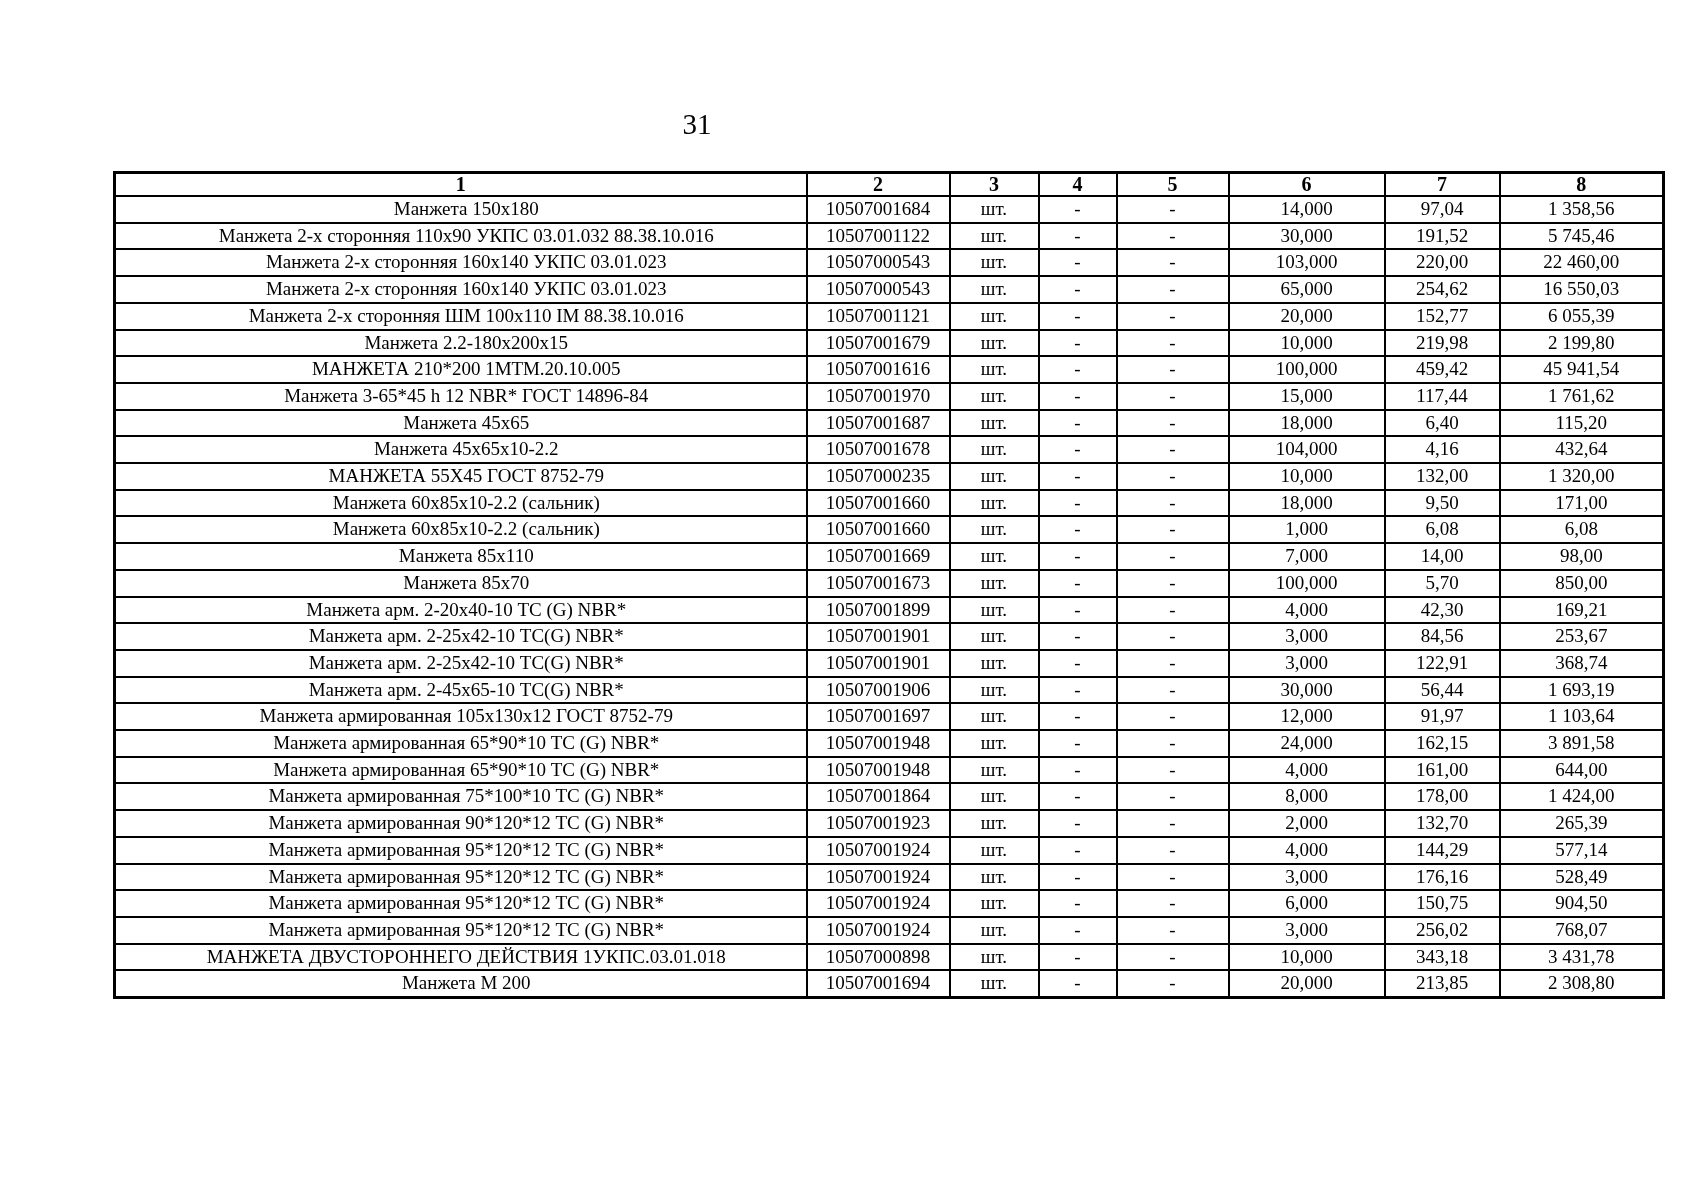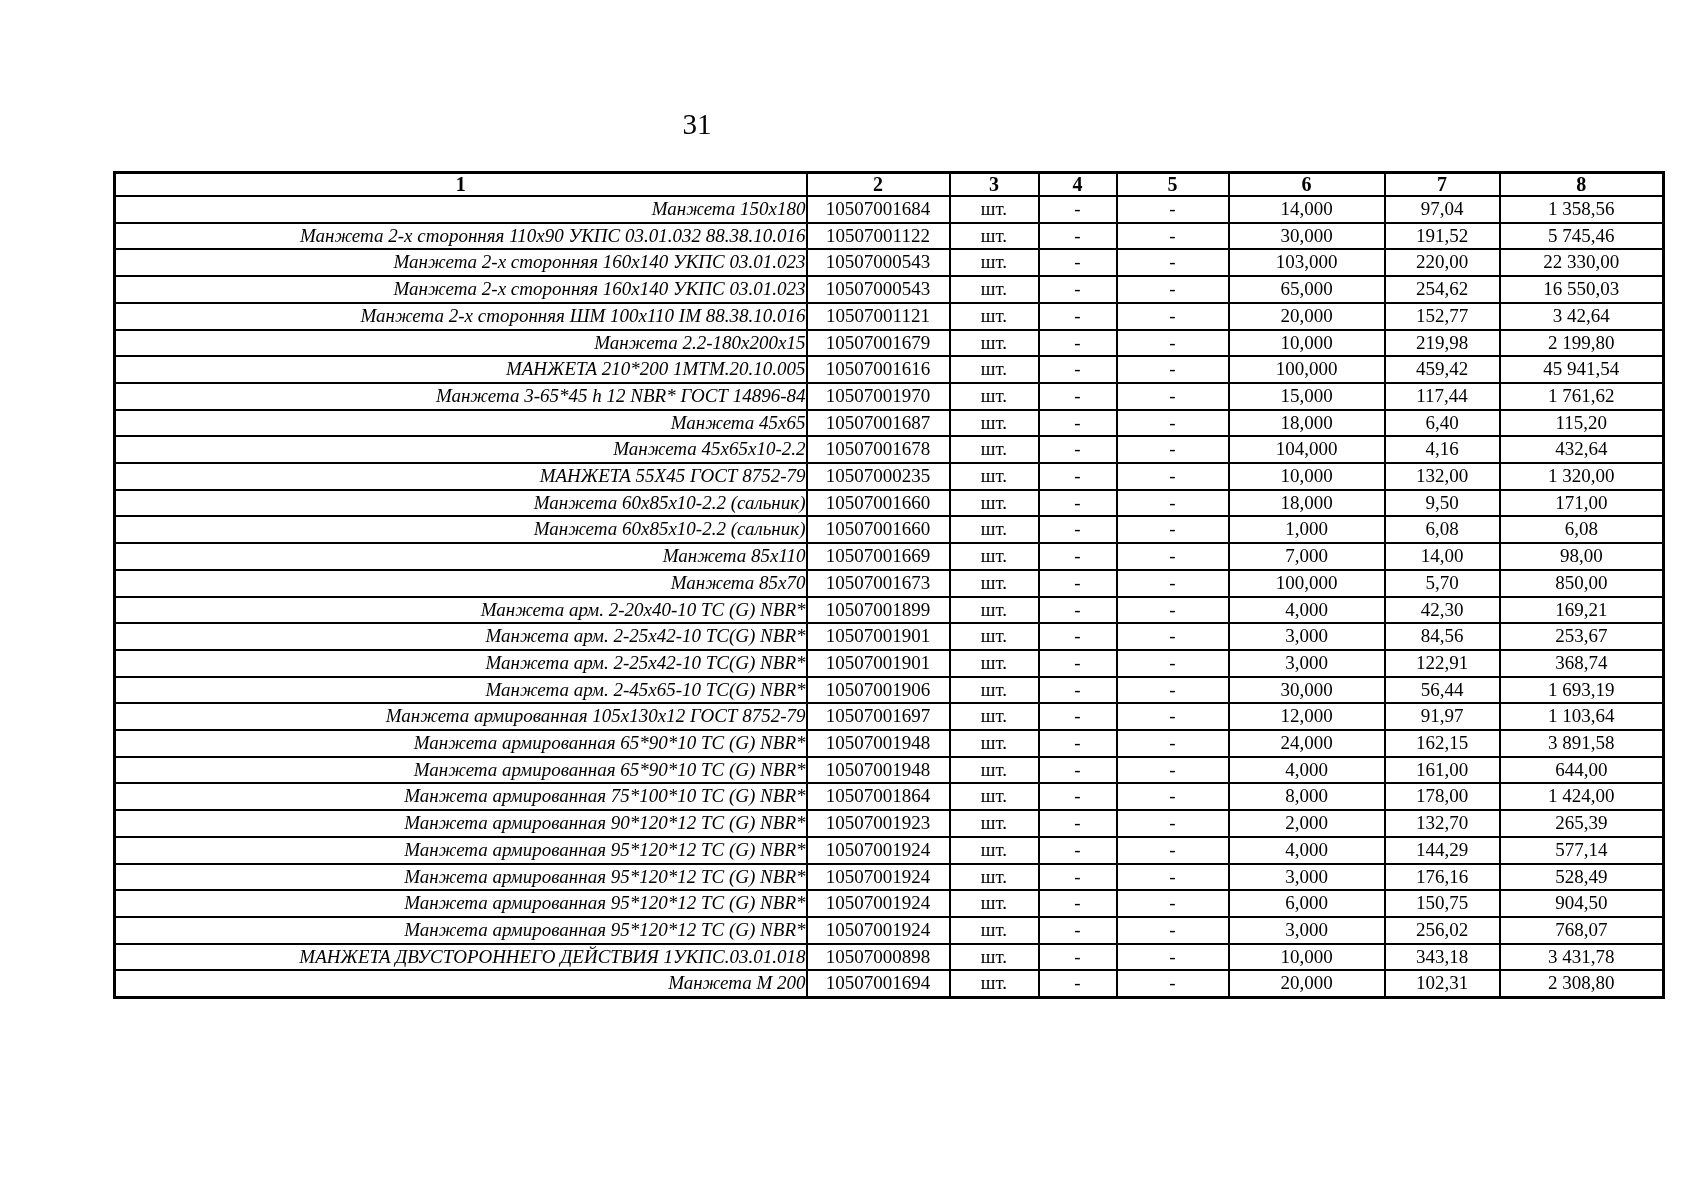--- a/index.html
+++ b/index.html
@@ -29,23 +29,22 @@
   }
   table.data-table th{
     font-size:20px;font-weight:bold;text-align:center;
     height:21px;line-height:21px;
   }
   table.data-table td{
     font-size:19px;text-align:center;
     height:24.7px;line-height:24.7px;
   }
   table.data-table td.c-name{
-    text-align:right;
+    text-align:center;
     padding-left:11px;
-    font-style:italic;
   }
 </style>
 </head>
 <body>
 
 <div class="page-number">31</div>
 
 <table class="data-table">
   <colgroup>
     <col style="width:692px">
@@ -91,41 +90,41 @@
         <td class="c-num">5 745,46</td>
       </tr>
       <tr>
         <td class="c-name">Манжета 2-х сторонняя 160х140 УКПС 03.01.023</td>
         <td class="c-num">10507000543</td>
         <td class="c-num">шт.</td>
         <td class="c-num">-</td>
         <td class="c-num">-</td>
         <td class="c-num">103,000</td>
         <td class="c-num">220,00</td>
-        <td class="c-num">22 330,00</td>
+        <td class="c-num">22 460,00</td>
       </tr>
       <tr>
         <td class="c-name">Манжета 2-х сторонняя 160х140 УКПС 03.01.023</td>
         <td class="c-num">10507000543</td>
         <td class="c-num">шт.</td>
         <td class="c-num">-</td>
         <td class="c-num">-</td>
         <td class="c-num">65,000</td>
         <td class="c-num">254,62</td>
         <td class="c-num">16 550,03</td>
       </tr>
       <tr>
         <td class="c-name">Манжета 2-х сторонняя ШМ 100х110 IM 88.38.10.016</td>
         <td class="c-num">10507001121</td>
         <td class="c-num">шт.</td>
         <td class="c-num">-</td>
         <td class="c-num">-</td>
         <td class="c-num">20,000</td>
         <td class="c-num">152,77</td>
-        <td class="c-num">3 42,64</td>
+        <td class="c-num">6 055,39</td>
       </tr>
       <tr>
         <td class="c-name">Манжета 2.2-180х200х15</td>
         <td class="c-num">10507001679</td>
         <td class="c-num">шт.</td>
         <td class="c-num">-</td>
         <td class="c-num">-</td>
         <td class="c-num">10,000</td>
         <td class="c-num">219,98</td>
         <td class="c-num">2 199,80</td>
@@ -360,17 +359,17 @@
         <td class="c-num">343,18</td>
         <td class="c-num">3 431,78</td>
       </tr>
       <tr>
         <td class="c-name">Манжета М 200</td>
         <td class="c-num">10507001694</td>
         <td class="c-num">шт.</td>
         <td class="c-num">-</td>
         <td class="c-num">-</td>
         <td class="c-num">20,000</td>
-        <td class="c-num">102,31</td>
+        <td class="c-num">213,85</td>
         <td class="c-num">2 308,80</td>
       </tr>
     </tbody>
 </table>
 
 </body></html>

